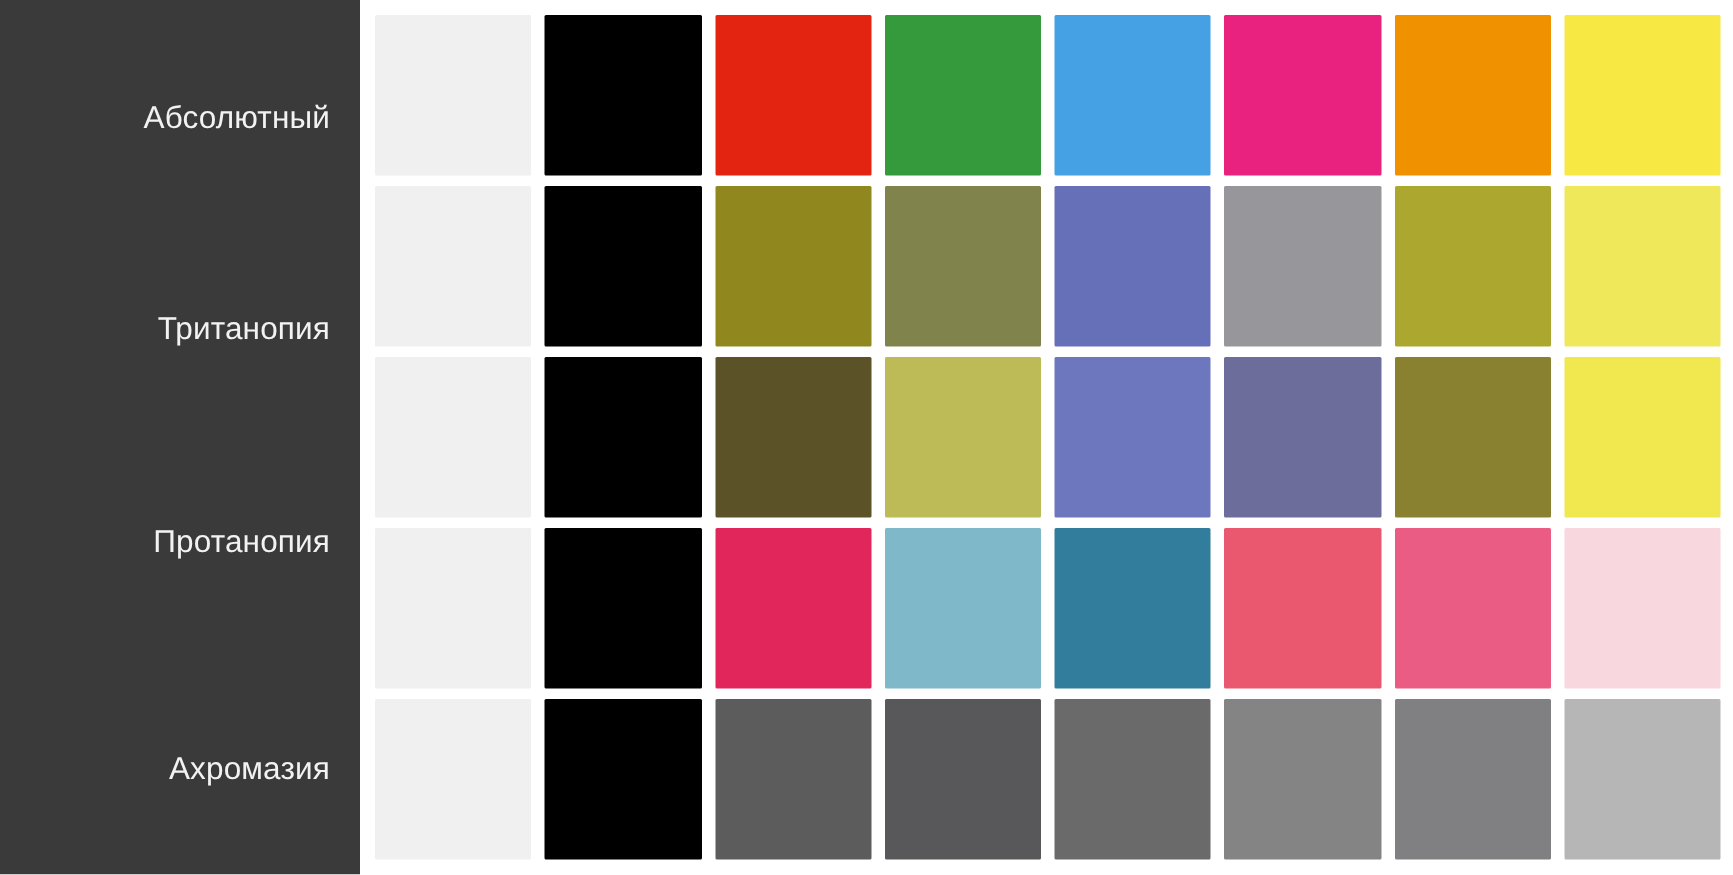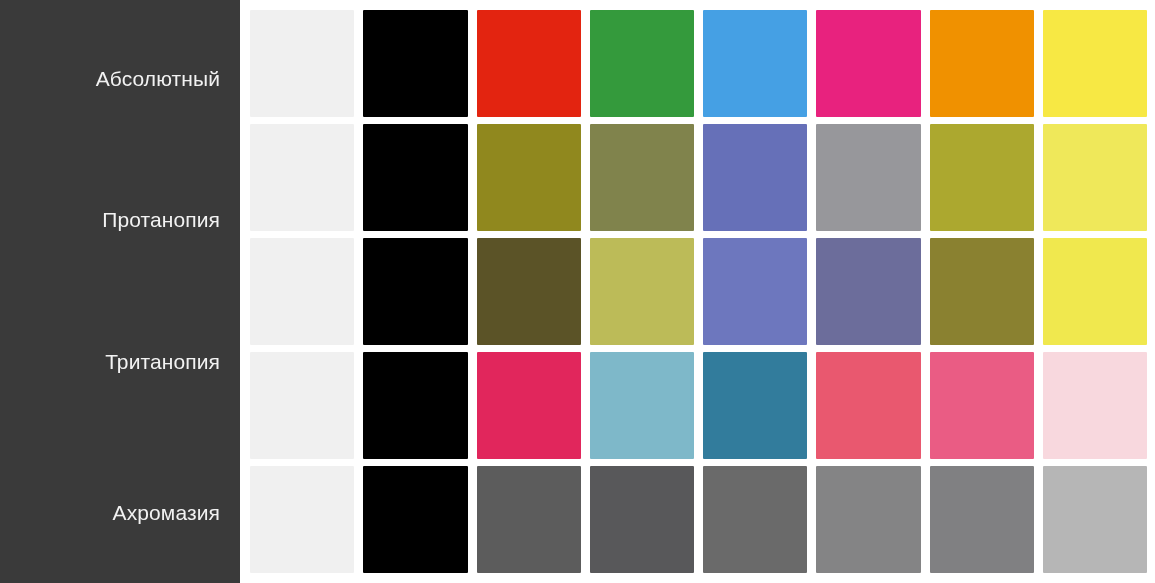--- a/index.html
+++ b/index.html
@@ -69,24 +69,24 @@
 </head>
 <body>
 
 <div id="app" style="background: rgb(255, 255, 255);">
 
   <div id="sidebar" style="background: rgb(58, 58, 58);">
     <div class="side-row">
       <span class="side-label" style="color: rgb(242, 242, 242);">Абсолютный</span>
     </div>
     <div class="side-row">
-      <span class="side-label" style="color: rgb(242, 242, 242);">Протанопия</span>
+      <span class="side-label" style="color: rgb(242, 242, 242);">Тританопия</span>
     </div>
     <div class="side-row">
-      <span class="side-label" style="color: rgb(242, 242, 242);">Тританопия</span>
+      <span class="side-label" style="color: rgb(242, 242, 242);">Протанопия</span>
     </div>
     <div class="side-row">
       <span class="side-label" style="color: rgb(242, 242, 242); margin-top: 20px;">Ахромазия</span>
     </div>
   </div>
 
   <div id="grid">
       <div class="grid-row">
         <div class="swatch" style="background: rgb(240, 240, 240);"></div>
         <div class="swatch" style="background: rgb(0, 0, 0);"></div>

